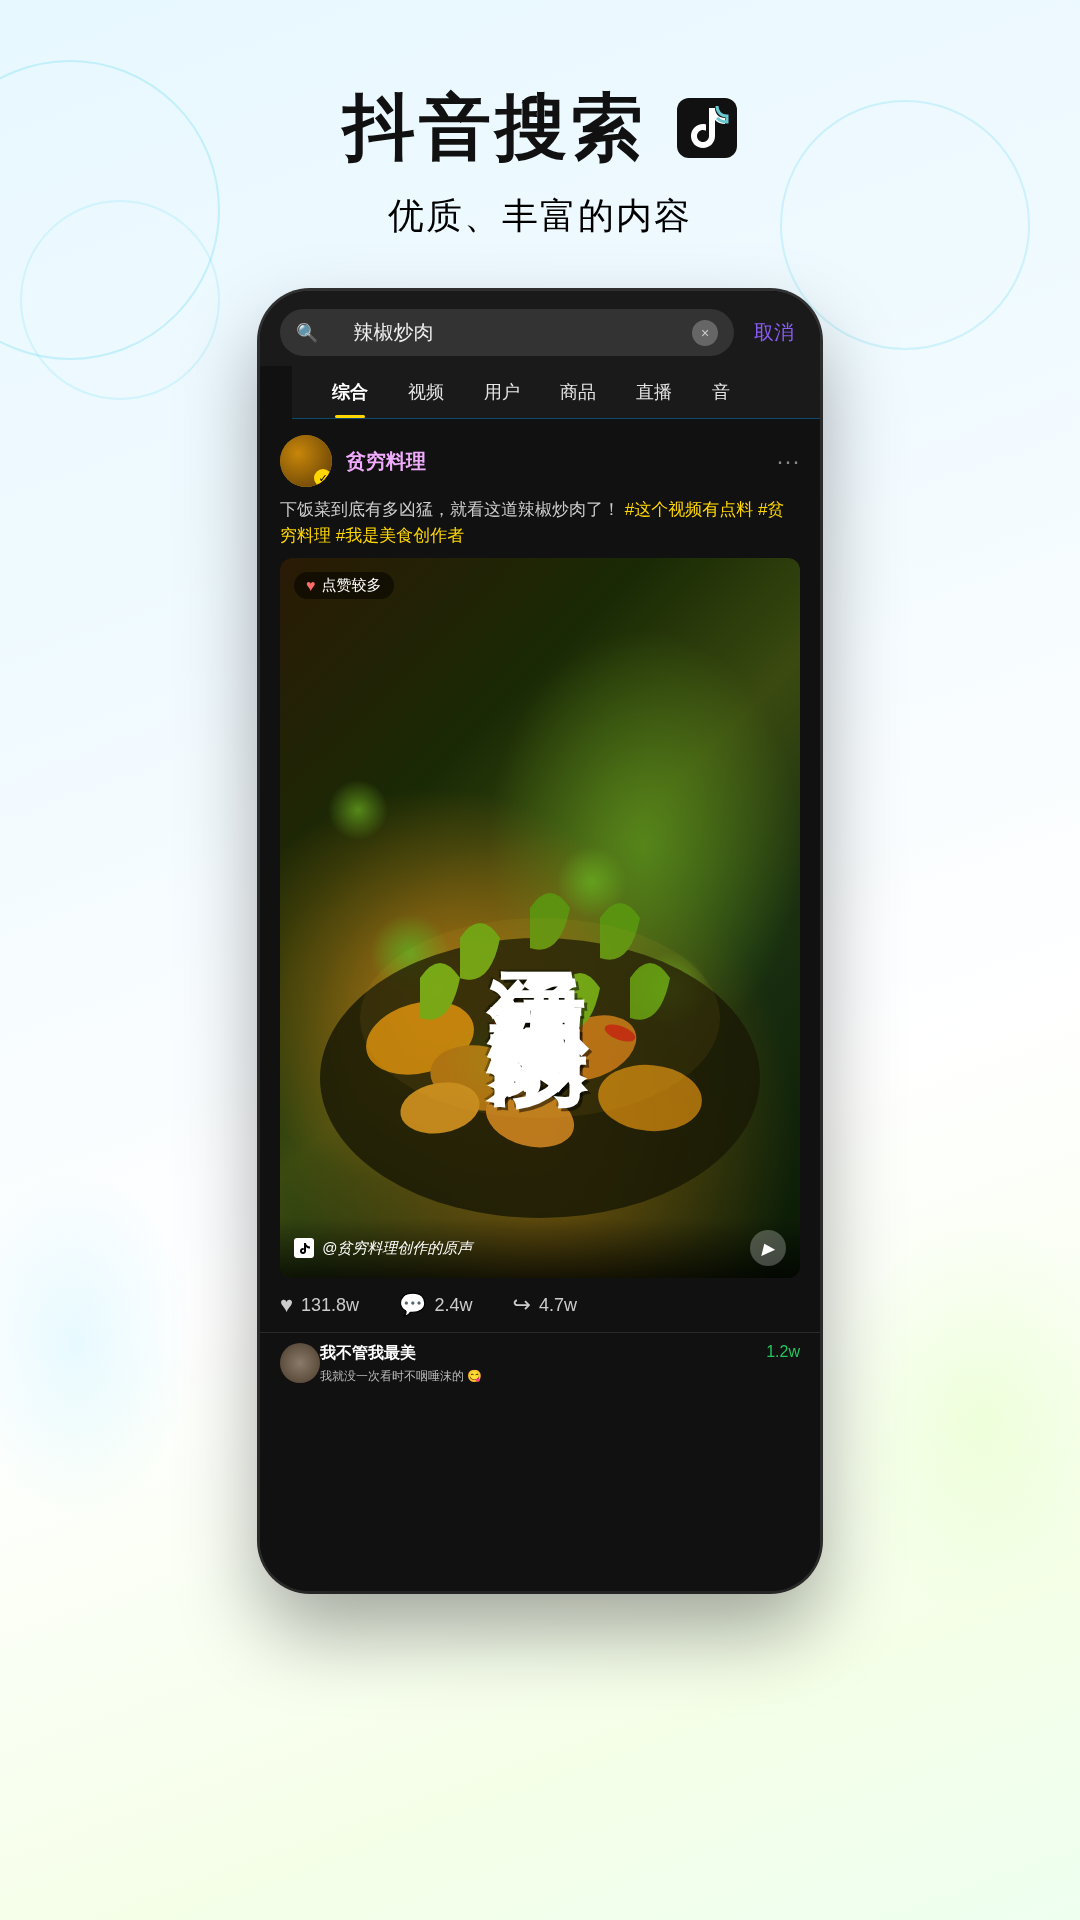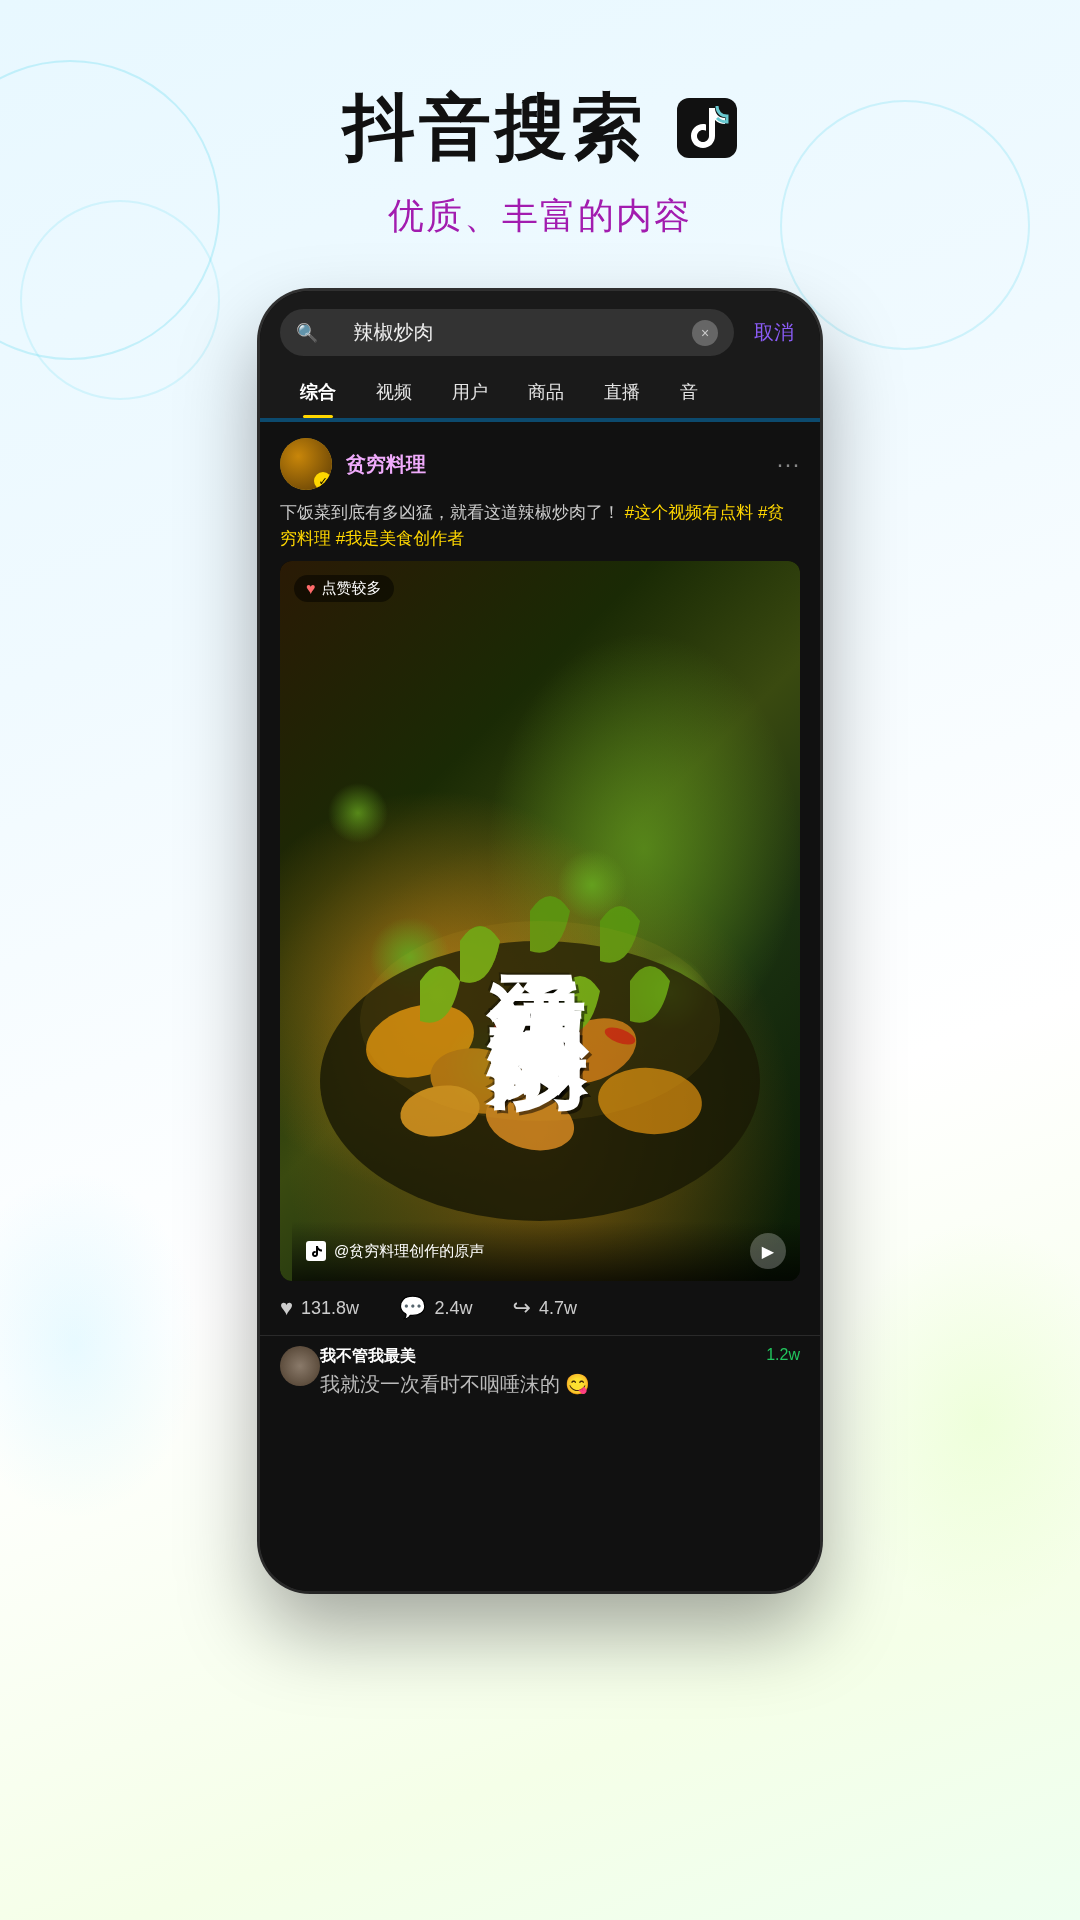--- a/index.html
+++ b/index.html
@@ -48,21 +48,21 @@
       font-weight: 900;
       color: #111;
       letter-spacing: 4px;
       display: flex;
       align-items: center;
       justify-content: center;
       gap: 22px;
     }
     .header-subtitle {
       font-size: 36px;
-      color: #a21caf;
+      color: #000000;
       margin-top: 16px;
       letter-spacing: 2px;
     }
 
     
     .phone-wrapper {
       display: flex;
       justify-content: center;
       position: relative;
       z-index: 2;
@@ -129,21 +129,22 @@
       white-space: nowrap;
       padding: 4px 6px;
     }
 
     
     .tabs-area {
       background: #1a1a1a;
       display: flex;
       align-items: center;
       padding: 0 20px;
-      border-bottom: 4px solid #0c4a6e;
+      border-bottom: 1px solid #0c4a6e;
+      margin-left: 32px;
     }
     .tab-item {
       padding: 14px 20px;
       font-size: 18px;
       color: #e5e5e5;
       position: relative;
       white-space: nowrap;
     }
     .tab-item.active {
       color: #fff;
@@ -287,26 +288,27 @@
     .hot-badge-icon {
       color: #ff6b6b;
       font-size: 16px;
     }
     .hot-badge-text {
       color: #fff;
       font-size: 15px;
     }
     .video-bottom {
       position: absolute;
-      bottom: 0; left: 12px; right: 0;
+      bottom: 0; left: 0; right: 0;
       padding: 12px 14px;
       background: linear-gradient(transparent, rgba(0,0,0,0.7));
       display: flex;
       align-items: center;
       justify-content: space-between;
+      font-style: italic;
     }
     .sound-info {
       display: flex;
       align-items: center;
       gap: 8px;
       color: #fff;
       font-size: 15px;
     }
     .tiktok-small {
       width: 20px; height: 20px;
@@ -361,21 +363,21 @@
     .comment-content {
       flex: 1;
     }
     .comment-name {
       font-size: 16px;
       color: #fff;
       font-weight: 600;
       margin-bottom: 4px;
     }
     .comment-text {
-      font-size: 20px;
+      font-size: 12px;
       color: #bbb;
     }
     .comment-count {
       color: #22c55e;
       font-size: 16px;
     }
 
     
     .glow-right {
       position: absolute;

